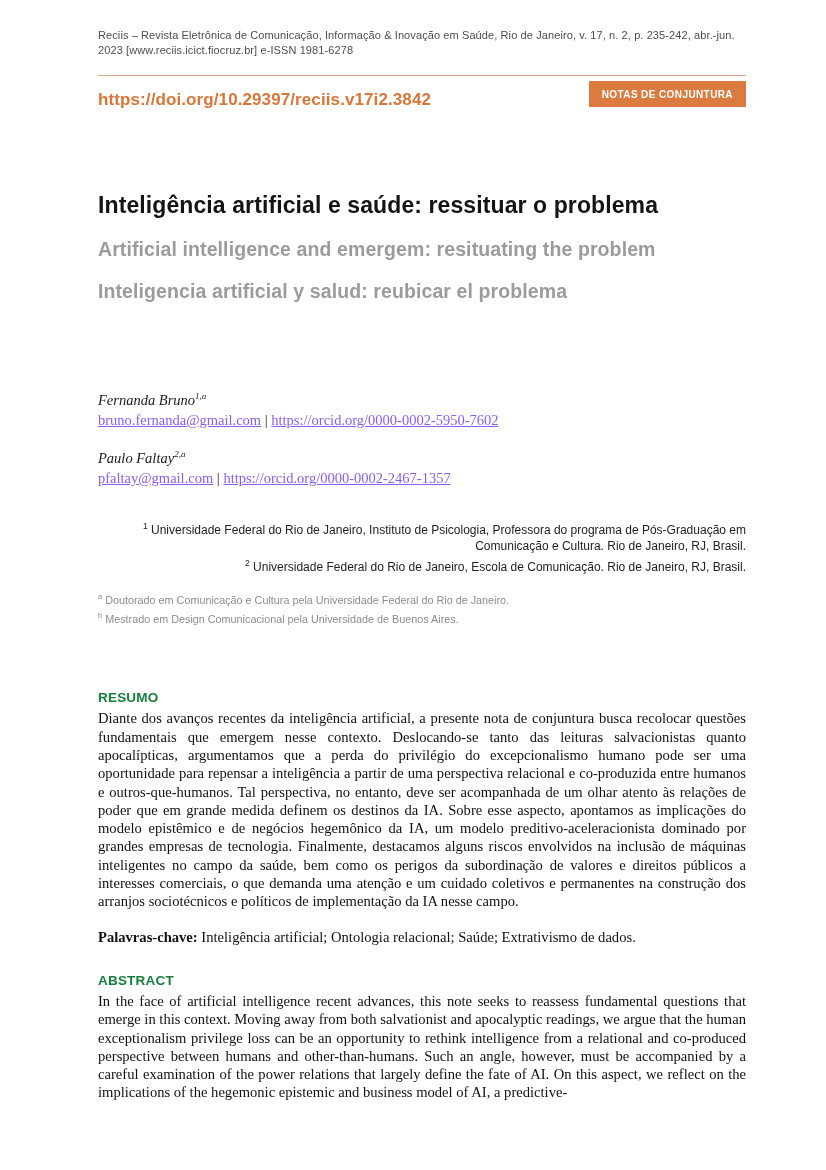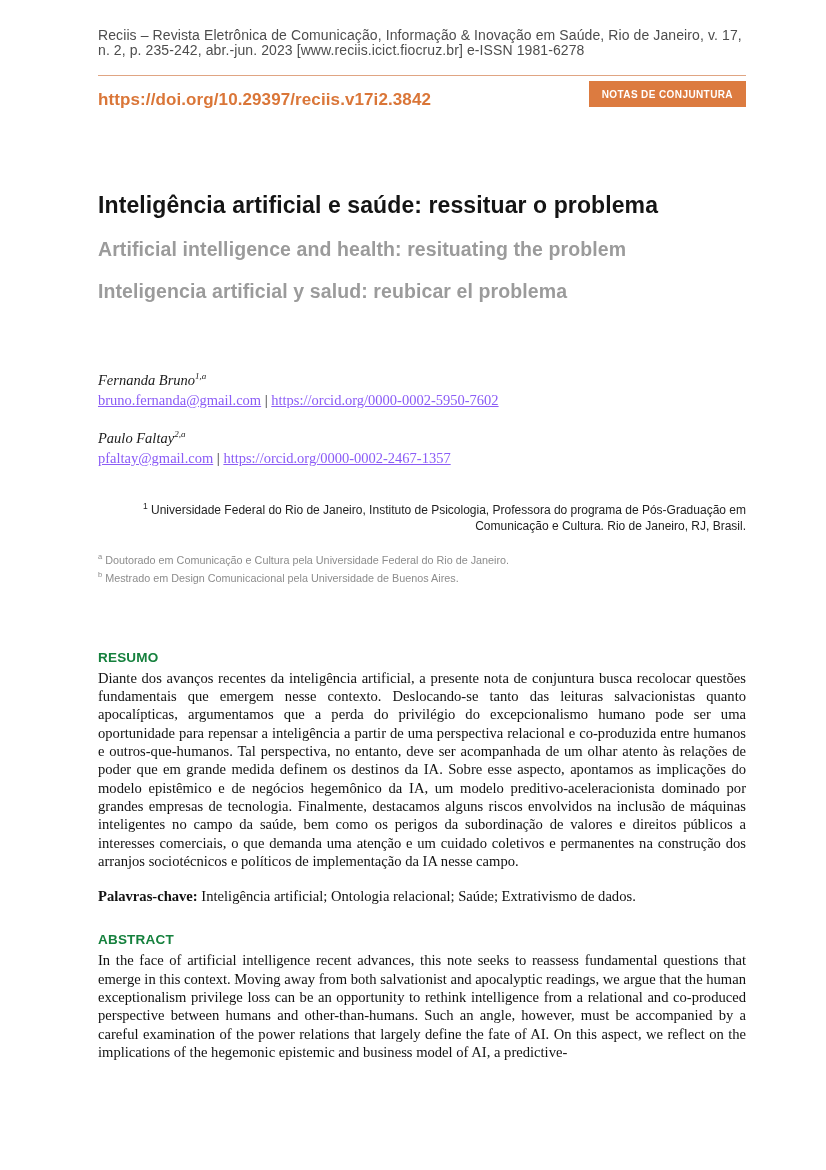--- a/index.html
+++ b/index.html
@@ -9,21 +9,21 @@
     width: 826px;
     min-height: 1170px;
     margin: 0 auto;
     background: #ffffff;
     padding: 28px 80px 40px 98px;
     font-family: "Liberation Sans", sans-serif;
     color: #1a1a1a;
   }
   
   .journal-head {
-    font-size: 14px;
+    font-size: 11px;
     line-height: 15px;
     color: #4d4d4d;
     letter-spacing: 0.1px;
   }
   .head-rule {
     border: none;
     border-top: 1.5px solid #e0a583;
     margin-top: 17px;
   }
   .doi-row {
@@ -58,21 +58,21 @@
     letter-spacing: 0.1px;
   }
   .title-alt {
     margin-top: 19px;
     font-size: 19.5px;
     font-weight: 700;
     color: #9b9b9b;
     letter-spacing: 0.1px;
   }
   
-  .authors { margin-top: 64px; font-family: "Liberation Serif", serif; }
+  .authors { margin-top: 84px; font-family: "Liberation Serif", serif; }
   .author { margin-bottom: 15px; }
   .author-name {
     font-style: italic;
     font-size: 14.5px;
     line-height: 19px;
     color: #1a1a1a;
   }
   .author-name sup { font-size: 9px; font-style: italic; }
   .author-links {
     font-size: 14.5px;
@@ -139,41 +139,42 @@
 
   <hr class="head-rule">
 
   <div class="doi-row">
     <a class="doi-link" href="#">https://doi.org/10.29397/reciis.v17i2.3842</a>
     <span class="badge">NOTAS DE CONJUNTURA</span>
   </div>
 
   <h1 class="title-pt">Inteligência artificial e saúde: ressituar o problema</h1>
 
-  <h2 class="title-alt">Artificial intelligence and health: resituating the problem</h2>
+  <h2 class="title-alt">Artificial intelligence and emergem: resituating the problem</h2>
 
   <h2 class="title-alt">Inteligencia artificial y salud: reubicar el problema</h2>
 
   <div class="authors">
 
     <div class="author">
       <div class="author-name"><span>Fernanda Bruno</span><sup>1,a</sup></div>
       <div class="author-links"><a href="#">bruno.fernanda@gmail.com</a> <span class="link-sep">|</span> <a href="#">https://orcid.org/0000-0002-5950-7602</a></div>
     </div>
 
 
     <div class="author">
       <div class="author-name"><span>Paulo Faltay</span><sup>2,a</sup></div>
       <div class="author-links"><a href="#">pfaltay@gmail.com</a> <span class="link-sep">|</span> <a href="#">https://orcid.org/0000-0002-2467-1357</a></div>
     </div>
 
   </div>
 
   <div class="affiliations">
     <div class="affiliation"><sup>1</sup> <span>Universidade Federal do Rio de Janeiro, Instituto de Psicologia, Professora do programa de Pós-Graduação em Comunicação e Cultura. Rio de Janeiro, RJ, Brasil.</span></div>
+    <div class="affiliation"><sup>2</sup> <span>Universidade Federal do Rio de Janeiro, Escola de Comunicação. Rio de Janeiro, RJ, Brasil.</span></div>
   </div>
 
   <div class="footnotes">
     <div class="footnote"><sup>a</sup> <span>Doutorado em Comunicação e Cultura pela Universidade Federal do Rio de Janeiro.</span></div>
     <div class="footnote"><sup>b</sup> <span>Mestrado em Design Comunicacional pela Universidade de Buenos Aires.</span></div>
   </div>
 
   <h3 class="section-heading resumo-heading">RESUMO</h3>
 
   <p class="section-body">Diante dos avanços recentes da inteligência artificial, a presente nota de conjuntura busca recolocar questões fundamentais que emergem nesse contexto. Deslocando-se tanto das leituras salvacionistas quanto apocalípticas, argumentamos que a perda do privilégio do excepcionalismo humano pode ser uma oportunidade para repensar a inteligência a partir de uma perspectiva relacional e co-produzida entre humanos e outros-que-humanos. Tal perspectiva, no entanto, deve ser acompanhada de um olhar atento às relações de poder que em grande medida definem os destinos da IA. Sobre esse aspecto, apontamos as implicações do modelo epistêmico e de negócios hegemônico da IA, um modelo preditivo-aceleracionista dominado por grandes empresas de tecnologia. Finalmente, destacamos alguns riscos envolvidos na inclusão de máquinas inteligentes no campo da saúde, bem como os perigos da subordinação de valores e direitos públicos a interesses comerciais, o que demanda uma atenção e um cuidado coletivos e permanentes na construção dos arranjos sociotécnicos e políticos de implementação da IA nesse campo.</p>

